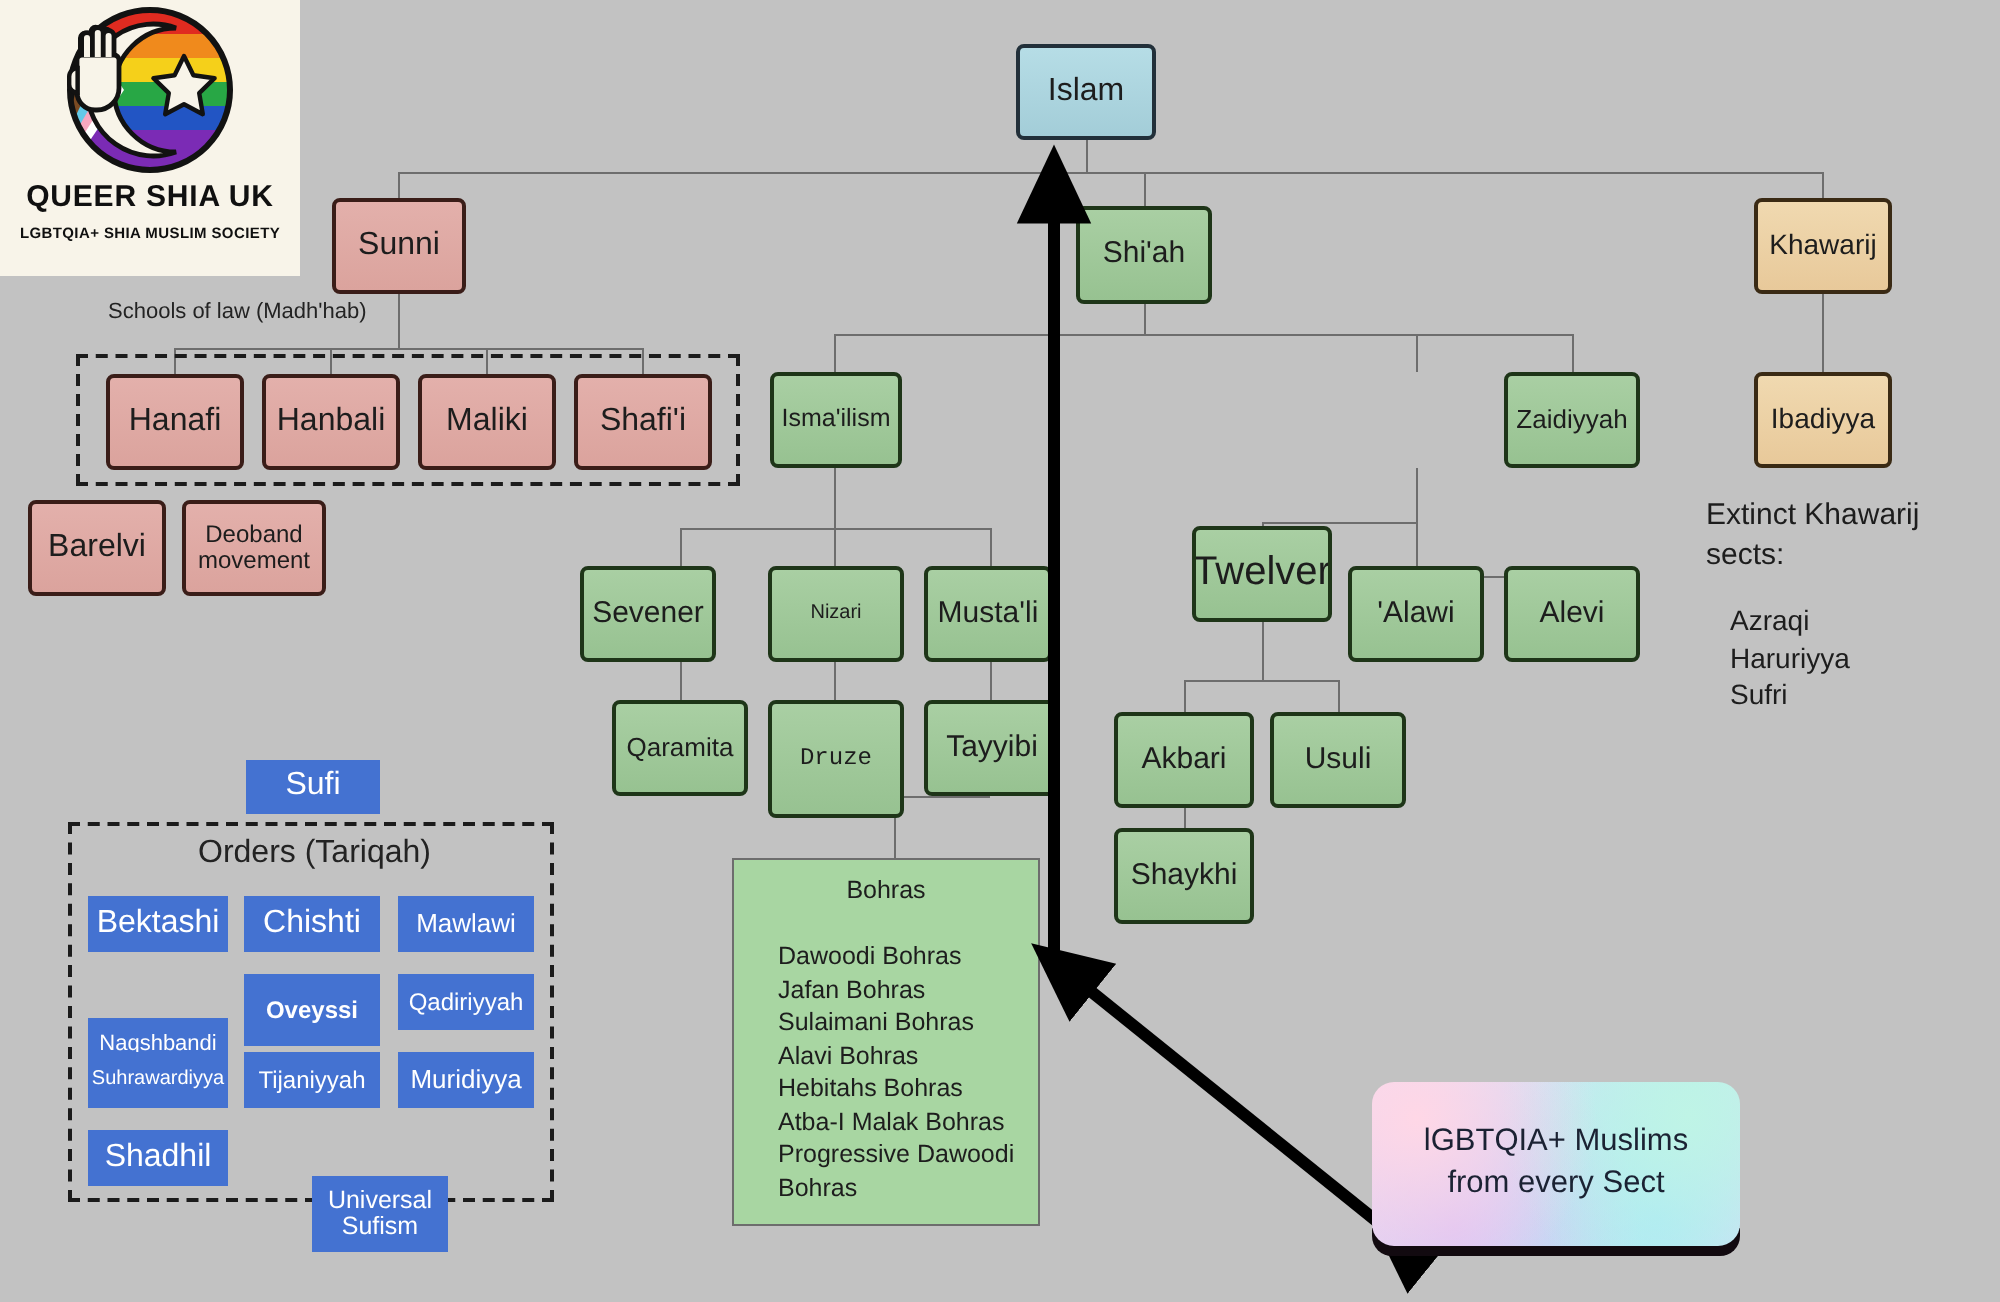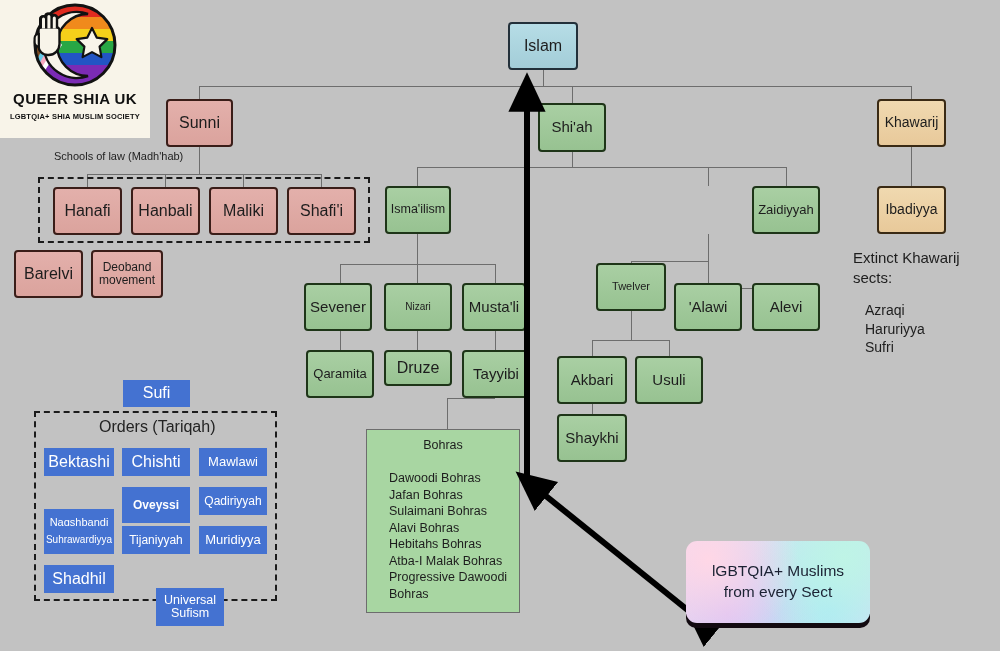--- a/index.html
+++ b/index.html
@@ -186,44 +186,44 @@
     <span>Barelvi</span>
   </div>
   <div class="node pink" style="left:91px;top:250px;width:72px;height:48px;font-size:12px;white-space:normal;padding:0 4px;">
     <span>Deoband movement</span>
   </div>
 
   <div class="node green" style="left:385px;top:186px;width:66px;height:48px;font-size:12.5px;">
     <span>Isma'ilism</span>
   </div>
 
-  <div class="node green" style="left:304px;top:283px;width:68px;height:48px;font-size:15px;">
+  <div class="node green" style="left:290px;top:283px;width:68px;height:48px;font-size:15px;">
     <span>Sevener</span>
   </div>
   <div class="node green" style="left:384px;top:283px;width:68px;height:48px;font-size:10px;">
     <span>Nizari</span>
   </div>
   <div class="node green" style="left:462px;top:283px;width:64px;height:48px;font-size:15px;">
     <span>Musta'li</span>
   </div>
 
   <div class="node green" style="left:306px;top:350px;width:68px;height:48px;font-size:13px;">
     <span>Qaramita</span>
   </div>
-  <div class="node green" style="left:384px;top:350px;width:68px;height:36px;font-size:16px;">
+  <div class="node green" style="left:384px;top:350px;width:68px;height:59px;font-size:12px;font-family:Liberation Mono, monospace;">
     <span>Druze</span>
   </div>
   <div class="node green" style="left:462px;top:350px;width:68px;height:48px;font-size:15px;">
     <span>Tayyibi</span>
   </div>
 
   <div class="node green" style="left:752px;top:186px;width:68px;height:48px;font-size:13px;">
     <span>Zaidiyyah</span>
   </div>
-  <div class="node green" style="left:596px;top:263px;width:70px;height:48px;font-size:11px;">
+  <div class="node green" style="left:596px;top:263px;width:70px;height:48px;font-size:20px;">
     <span>Twelver</span>
   </div>
   <div class="node green" style="left:674px;top:283px;width:68px;height:48px;font-size:15px;">
     <span>'Alawi</span>
   </div>
   <div class="node green" style="left:752px;top:283px;width:68px;height:48px;font-size:15px;">
     <span>Alevi</span>
   </div>
   <div class="node green" style="left:557px;top:356px;width:70px;height:48px;font-size:15px;">
     <span>Akbari</span>

